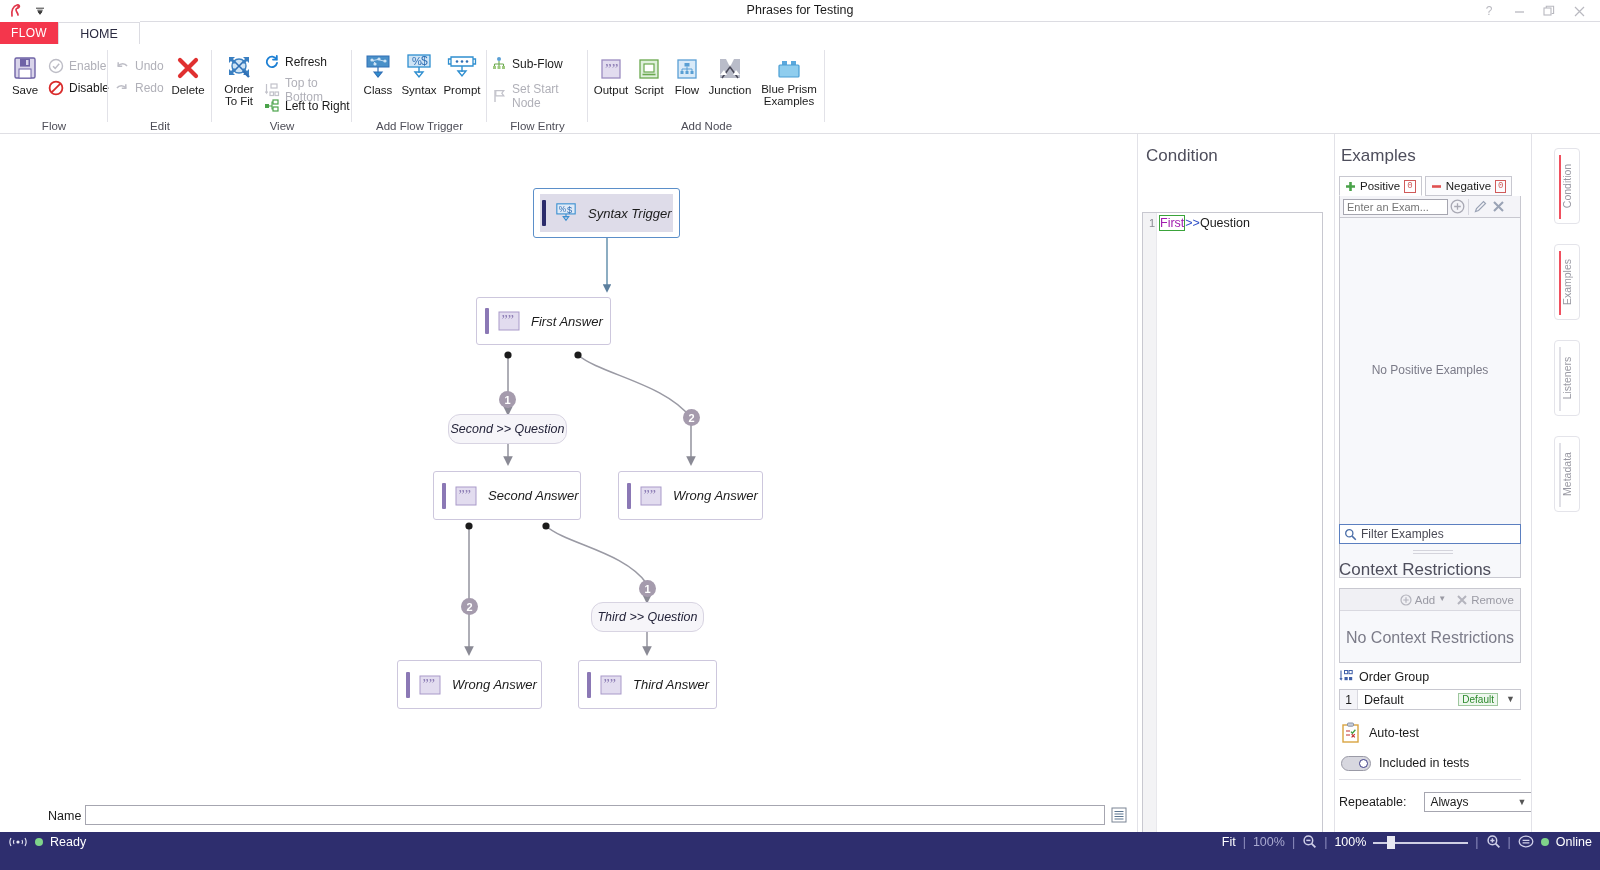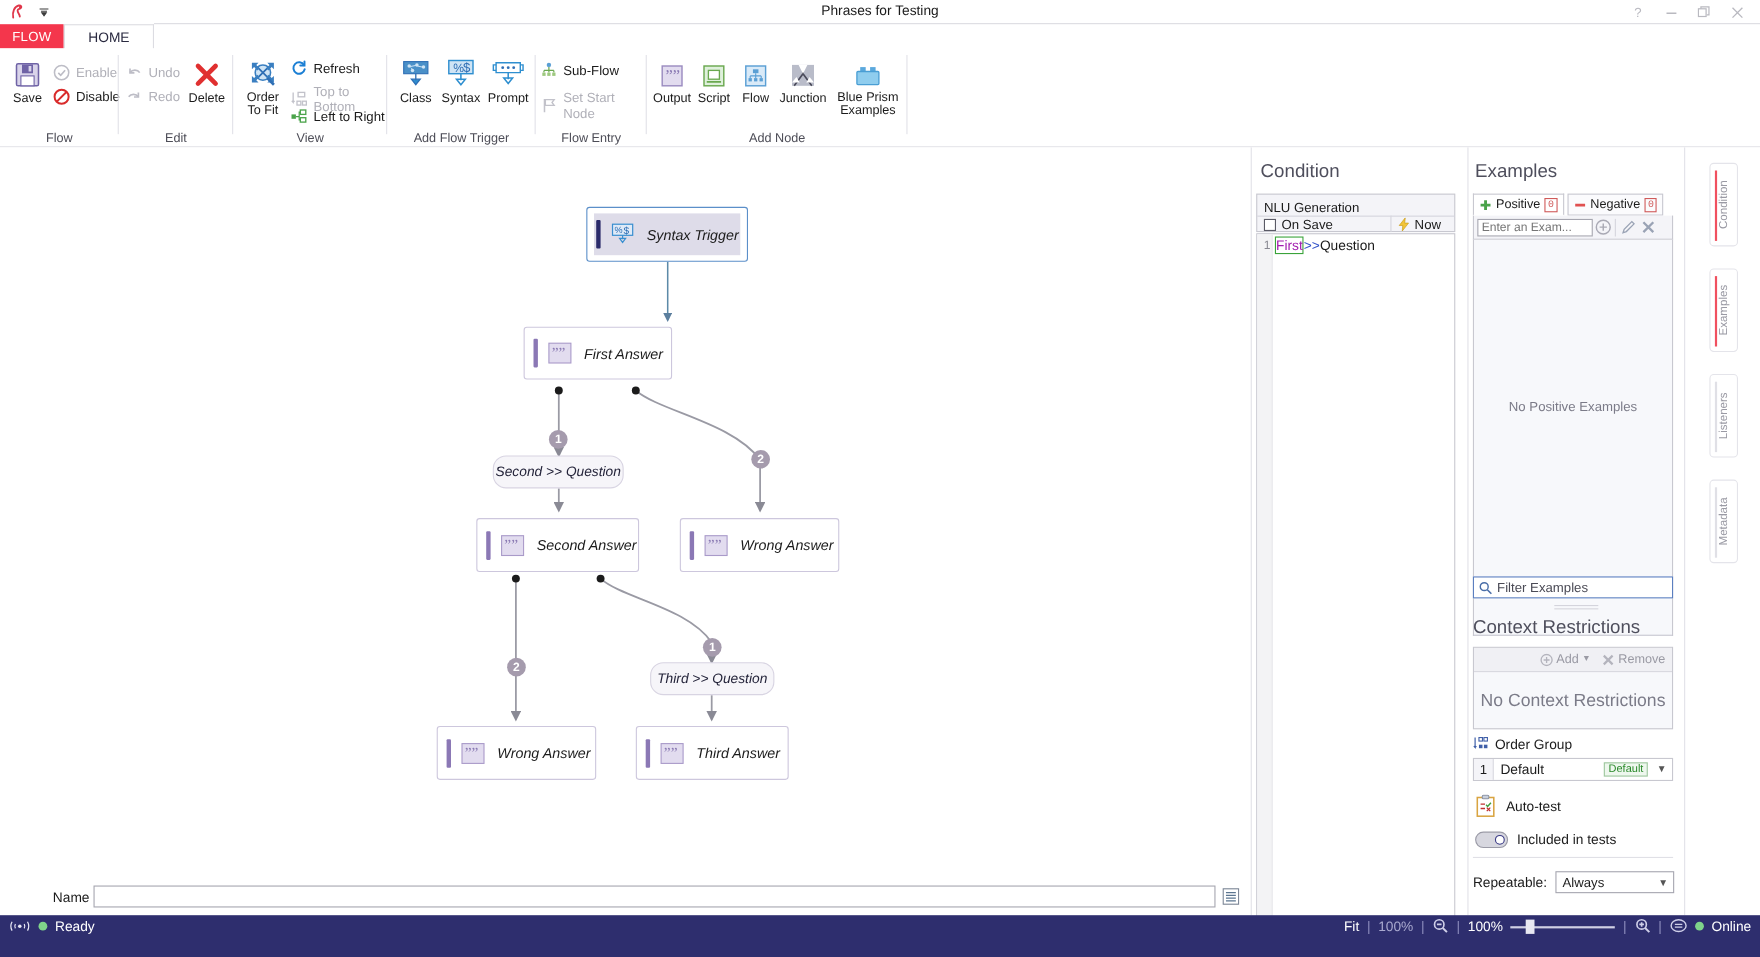--- a/index.html
+++ b/index.html
@@ -189,21 +189,21 @@
     display:flex; align-items:center; justify-content:center; font-size:12px;}
   .og-name{ margin-left:6px; font-size:12.5px;}
   .og-def{ position:absolute; right:22px; top:3px; font-size:10px; color:#2b8a2b; border:1px solid #9ec79e;
      background:#eef7ee; padding:0 3px;}
   .og-ar{ position:absolute; right:5px; top:4px; font-size:9px; color:#555;}
   .at-row{ position:absolute; left:6px; top:588px; display:flex; align-items:center; gap:8px; font-size:12.5px;}
   .inc-row{ position:absolute; left:6px; top:620px; display:flex; align-items:center; gap:8px; font-size:12.5px;}
   .toggle.on{ background:#d7d7df;}
   .toggle.on .knob{ left:17px; border-color:#3b3b86;}
   .rep-sep{ position:absolute; left:4px; top:645px; width:182px; height:1px; background:#e0e0e6;}
-  .rep-row{ position:absolute; left:4px; top:658px; display:flex; align-items:center; gap:8px; font-size:12.5px;}
+  .rep-row{ position:absolute; left:4px; top:658px; display:flex; align-items:center; gap:18px; font-size:12.5px;}
   .rep-sel{ width:108px; height:20px; border:1px solid #a6a6b0; background:#fff; position:relative;}
   .rep-sel .v{ position:absolute; left:5px; top:2px; font-size:12px;}
   .rep-sel .ar{ position:absolute; right:5px; top:4px; font-size:9px; color:#555;}
 
   
   .rtabs{ position:absolute; left:1531px; top:134px; width:69px; height:698px; background:#fff;
      border-left:1px solid #e2e2e8;}
   .rtab{ position:absolute; left:22px; width:26px; border:1px solid #e4e4ea; border-radius:4px; background:#fff;}
   .rtab .bar{ position:absolute; left:4px; top:6px; width:2px; background:#e0e0e6;}
   .rtab.act .bar{ background:#f0505f;}
@@ -635,37 +635,20 @@
     <svg width="16" height="16" viewBox="0 0 16 16">
         <rect x="1" y="1" width="14" height="14" fill="#fff" stroke="#7a8494" stroke-width="1"></rect>
         <path d="M3.5 4.5h9M3.5 7h9M3.5 9.5h9M3.5 12h9" stroke="#5b7590" stroke-width="1.2"></path>
       </svg>
   </span>
 </div>
 
 <div class="cond-panel">
   <div class="panel-h cond-title">Condition</div>
 
-  <div class="nlu-box">
-    <div class="lbl">NLU Generation</div>
-    <div class="nlu-row2">
-      <div class="onsave">
-        <span class="chkbox"></span>
-        <span>On Save</span>
-      </div>
-      <div class="nowbtn">
-        <span>
-          <svg width="11" height="12" viewBox="0 0 11 12">
-              <path d="M6.5 0 1 7h3.2L3.8 12 9.5 4.8H6z" fill="#f2c438" stroke="#c89c18" stroke-width=".6"></path>
-            </svg>
-        </span>
-        <span>Now</span>
-      </div>
-    </div>
-  </div>
 
   <div class="code-area">
     <div class="gutter"></div>
     <div class="lineno">1</div>
     <div class="codeline"><span class="tok-hl">First</span><span class="tok-op">&gt;&gt;</span><span>Question</span></div>
   </div>
 
 </div>
 
 <div class="ex-panel">

